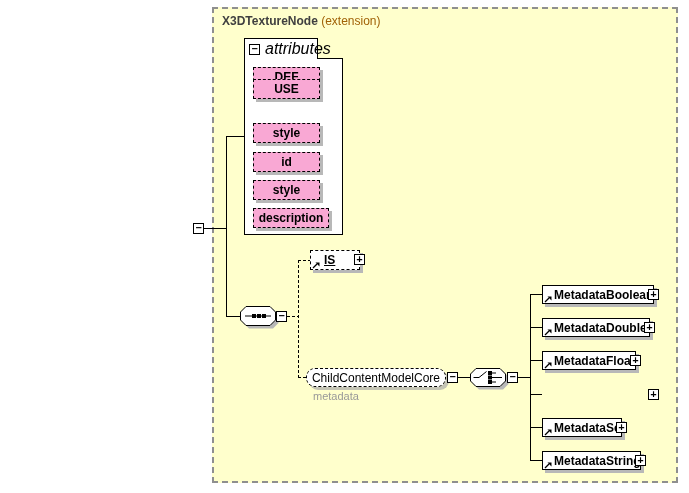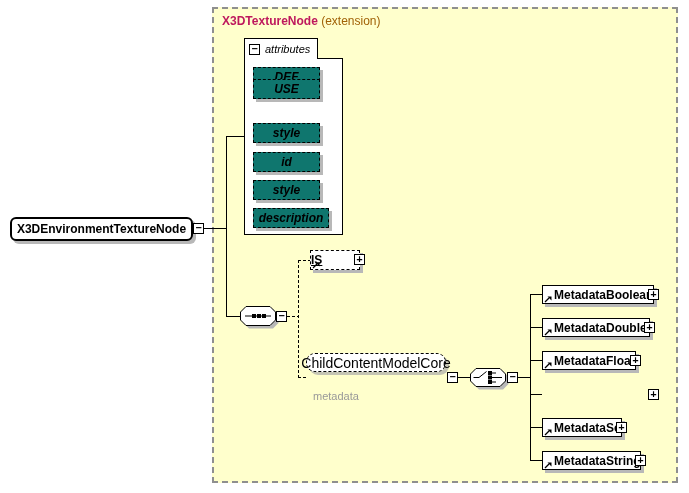--- a/index.html
+++ b/index.html
@@ -4,38 +4,38 @@
 <style>
   html,body{margin:0;padding:0;background:#fff;}
   #canvas{position:relative;width:689px;height:493px;background:#fff;overflow:hidden;
           font-family:"Liberation Sans",sans-serif;color:#000;}
   #wires{position:absolute;left:0;top:0;z-index:1;}
   .abs{position:absolute;box-sizing:border-box;}
   
   .panel{left:212px;top:7px;width:466px;height:476px;background:#FFFFCC;
          border:2px dashed #8f8f8f;z-index:0;}
   .panel-header{position:absolute;left:8px;top:5px;font-size:12px;white-space:nowrap;}
-  .panel-header .bname{font-weight:bold;color:#be185d;}
+  .panel-header .bname{font-weight:bold;color:#404040;}
   .panel-header .bsuffix{color:#a16207;}
   
   .attr-tab{left:244px;top:38px;width:74px;height:21px;background:#fff;
             border:1px solid #000;border-bottom:none;z-index:4;display:flex;align-items:center;gap:5px;padding-left:4px;}
-  .attr-tab .lbl{font-style:italic;font-size:11px;}
+  .attr-tab .lbl{font-style:italic;font-size:16px;}
   .attr-body{left:244px;top:58px;width:99px;height:177px;background:#fff;border:1px solid #000;z-index:3;}
-  .attr-box{left:253px;width:67px;height:20px;background:#0f766e;border:1px dashed #000;
+  .attr-box{left:253px;width:67px;height:20px;background:#f9a8d4;border:1px dashed #000;
             box-shadow:3px 3px 0 #b8b8b8;z-index:5;font-weight:bold;font-size:12px;
-            display:flex;align-items:center;justify-content:center;white-space:nowrap;font-style:italic;}
+            display:flex;align-items:center;justify-content:center;white-space:nowrap;}
   
   .elem{background:#fff;border:1px solid #000;box-shadow:3px 3px 0 #b8b8b8;z-index:5;
         font-weight:bold;font-size:12px;display:flex;align-items:center;white-space:nowrap;}
   .root-elem{left:10px;top:217px;width:183px;height:24px;border:2px solid #000;border-radius:6px;
              justify-content:center;}
-  .is-elem{left:310px;top:250px;width:50px;height:20px;border-style:dashed;text-decoration:underline;}
-  .ccm{left:306px;top:353px;width:140px;height:19px;border:1px dashed #000;border-radius:9px;
-       background:#fff;box-shadow:3px 3px 0 #c4c4b4;z-index:5;font-size:14px;
+  .is-elem{left:310px;top:250px;width:50px;height:20px;border-style:dashed;padding-left:13px;text-decoration:underline;}
+  .ccm{left:306px;top:368px;width:140px;height:19px;border:1px dashed #000;border-radius:9px;
+       background:#fff;box-shadow:3px 3px 0 #c4c4b4;z-index:5;font-size:12px;
        display:flex;align-items:center;justify-content:center;white-space:nowrap;}
   .meta{left:542px;height:19px;padding-left:11px;}
   .annot{position:absolute;font-size:11px;color:#999999;z-index:5;}
   
   .expbox{position:absolute;box-sizing:border-box;width:11px;height:11px;background:#fff;
           border:1px solid #000;z-index:6;font:bold 10px/8px "DejaVu Sans Mono",monospace;
           text-align:center;cursor:pointer;}
   .refarrow{position:absolute;left:1px;bottom:0;z-index:7;}
   .icon{position:absolute;z-index:5;}
 </style>
@@ -81,21 +81,20 @@
   </div>
   <div class="abs attr-body"></div>
 
   <div class="abs attr-box" style="top:67px">DEF</div>
   <div class="abs attr-box" style="top:79px">USE</div>
   <div class="abs attr-box" style="top:123px">style</div>
   <div class="abs attr-box" style="top:152px">id</div>
   <div class="abs attr-box" style="top:180px">style</div>
   <div class="abs attr-box" style="top:208px;width:76px">description</div>
 
-  <div class="abs elem root-elem">X3DEnvironmentTextureNode</div>
   <div class="expbox" style="left:193px;top:223px">−</div>
 
   <svg class="icon" style="left:240px;top:306px" width="42" height="26">
     <polygon points="9,3 33,3 38.5,9 38.5,17 33,22.5 9,22.5 3.5,17 3.5,9" transform="translate(0,0)" fill="#b8b8b8" stroke="none"></polygon>
     <polygon points="6,0.5 30,0.5 35.5,6 35.5,14 30,19.5 6,19.5 0.5,14 0.5,6" fill="#fff" stroke="#000"></polygon>
     <line x1="5" y1="10" x2="31" y2="10" stroke="#000"></line>
     <rect x="12" y="8" width="4" height="4" fill="#000"></rect>
     <rect x="17" y="8" width="4" height="4" fill="#000"></rect>
     <rect x="22" y="8" width="4" height="4" fill="#000"></rect>
   </svg>

